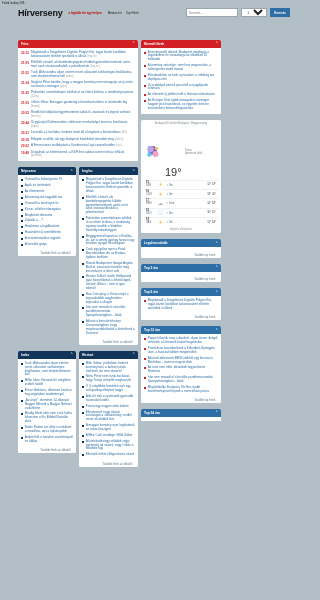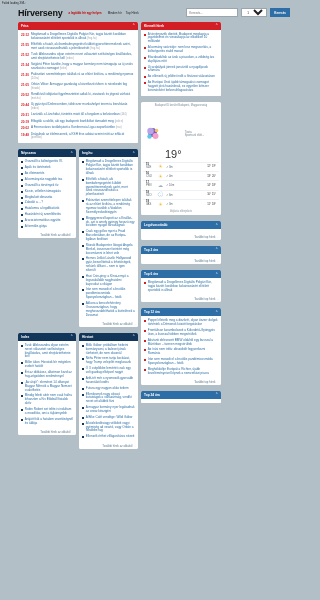--- a/index.html
+++ b/index.html
@@ -17,21 +17,21 @@
     letter-spacing: 0.05px;
   }
   .page {
     width: 300px;
     padding: 0 0 4px 0;
   }
   
   .site-header {
     display: flex;
     align-items: center;
-    padding: 3px 10px 4px 18px;
+    padding: 3px 10px 22px 18px;
     gap: 4px;
   }
   .brand {
     font-size: 9px;
     font-weight: bold;
     color: #111;
     letter-spacing: -0.2px;
     white-space: nowrap;
   }
   .tagline {

